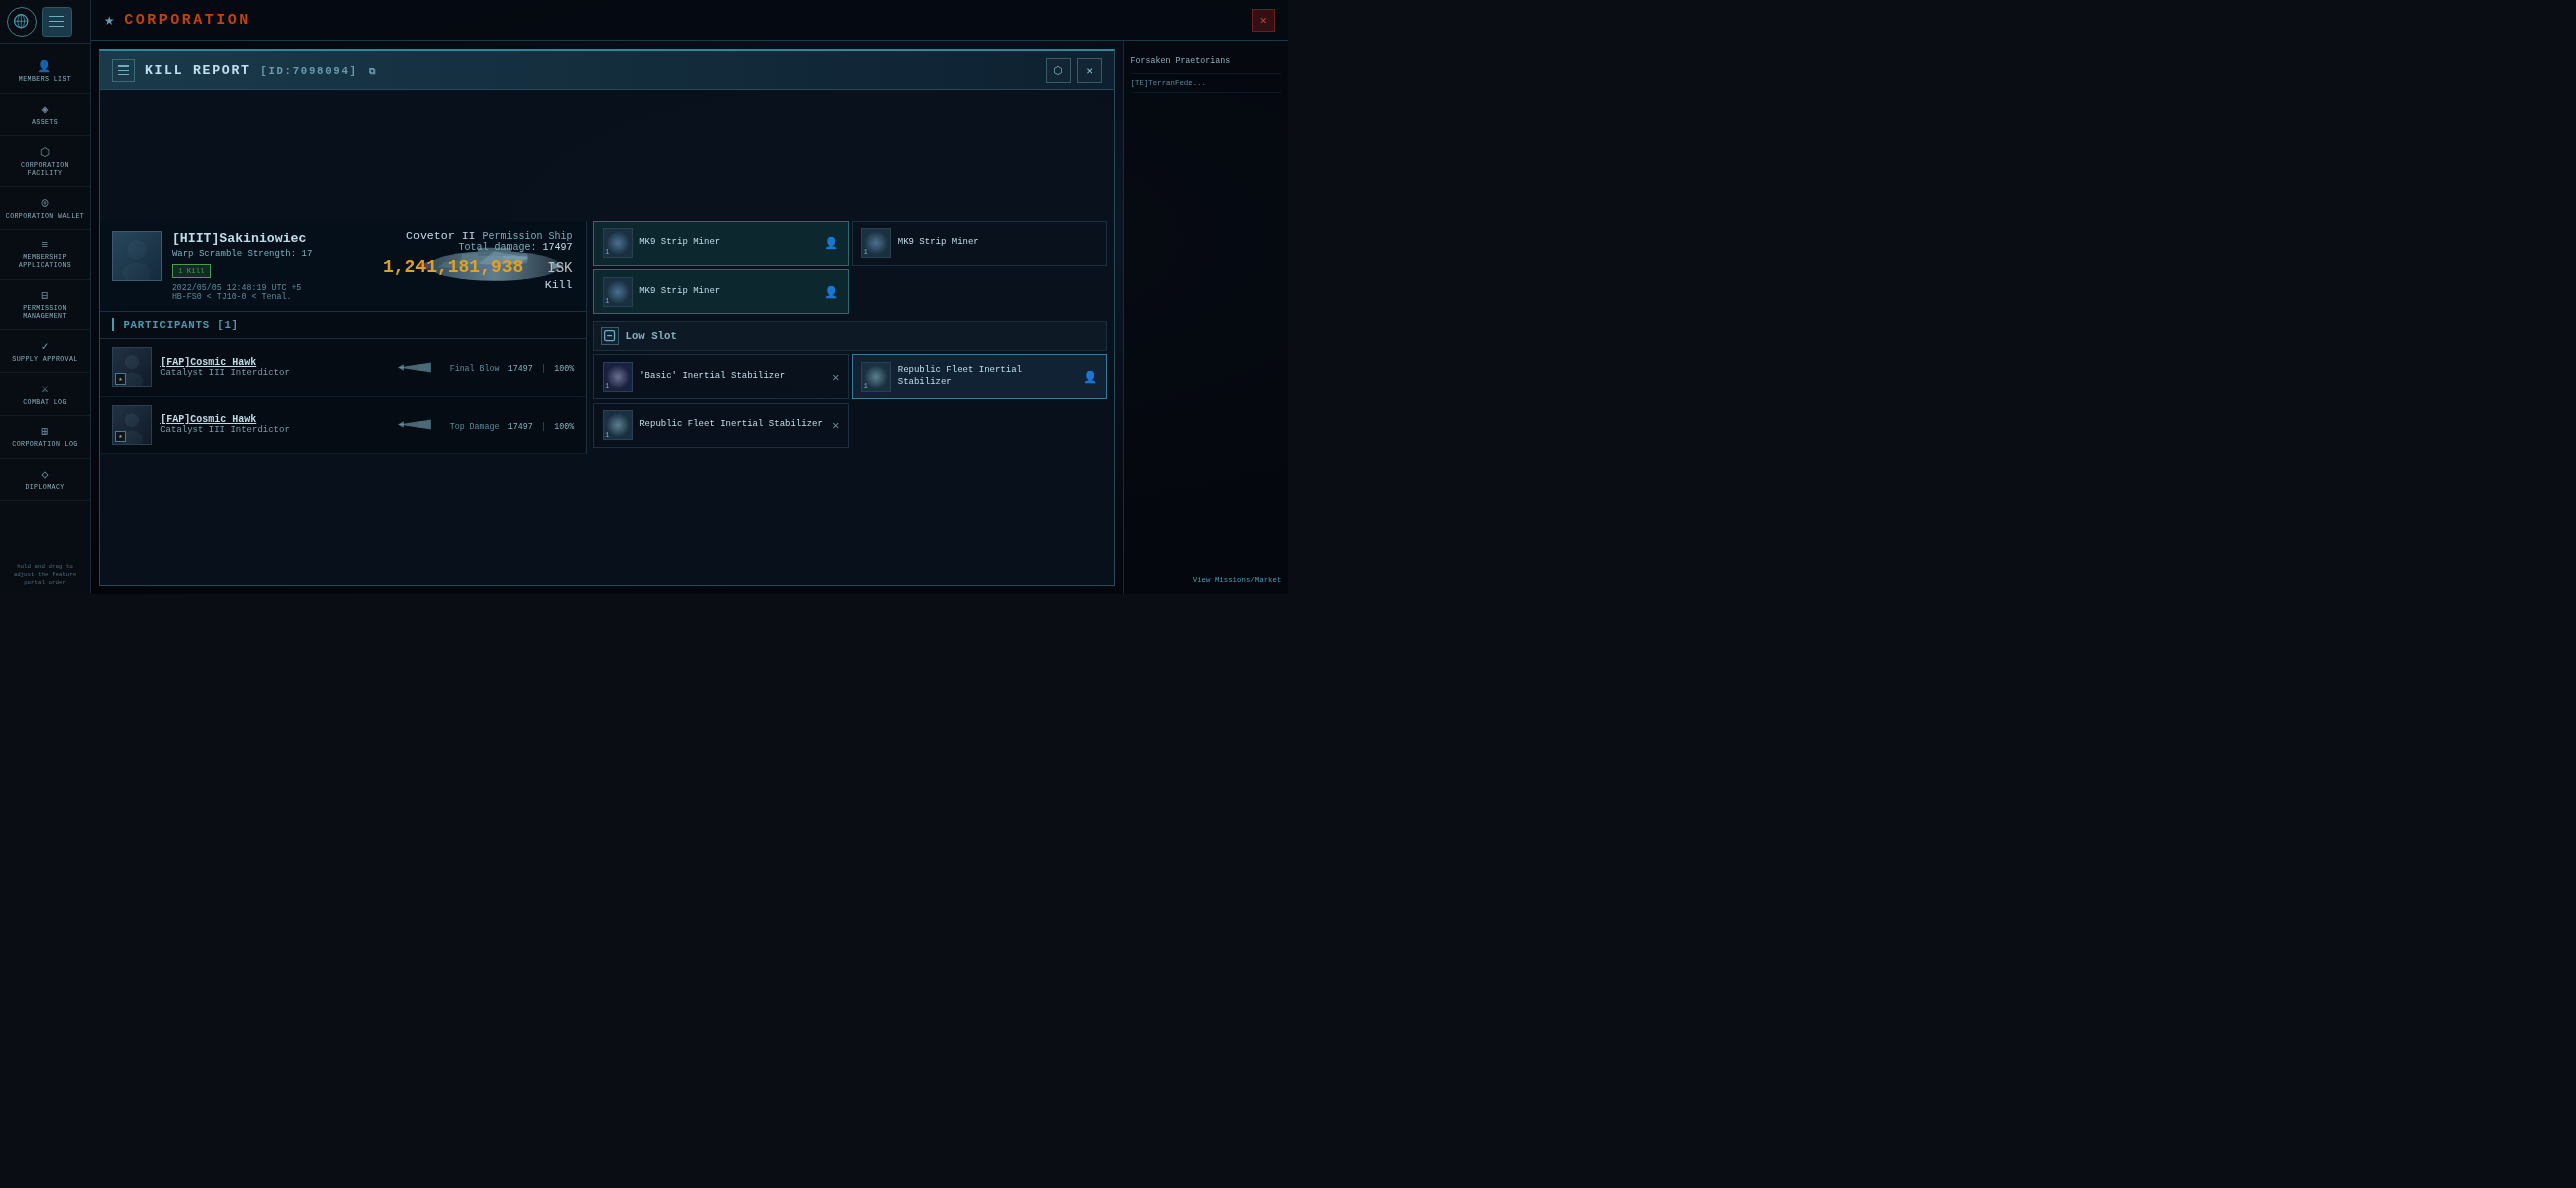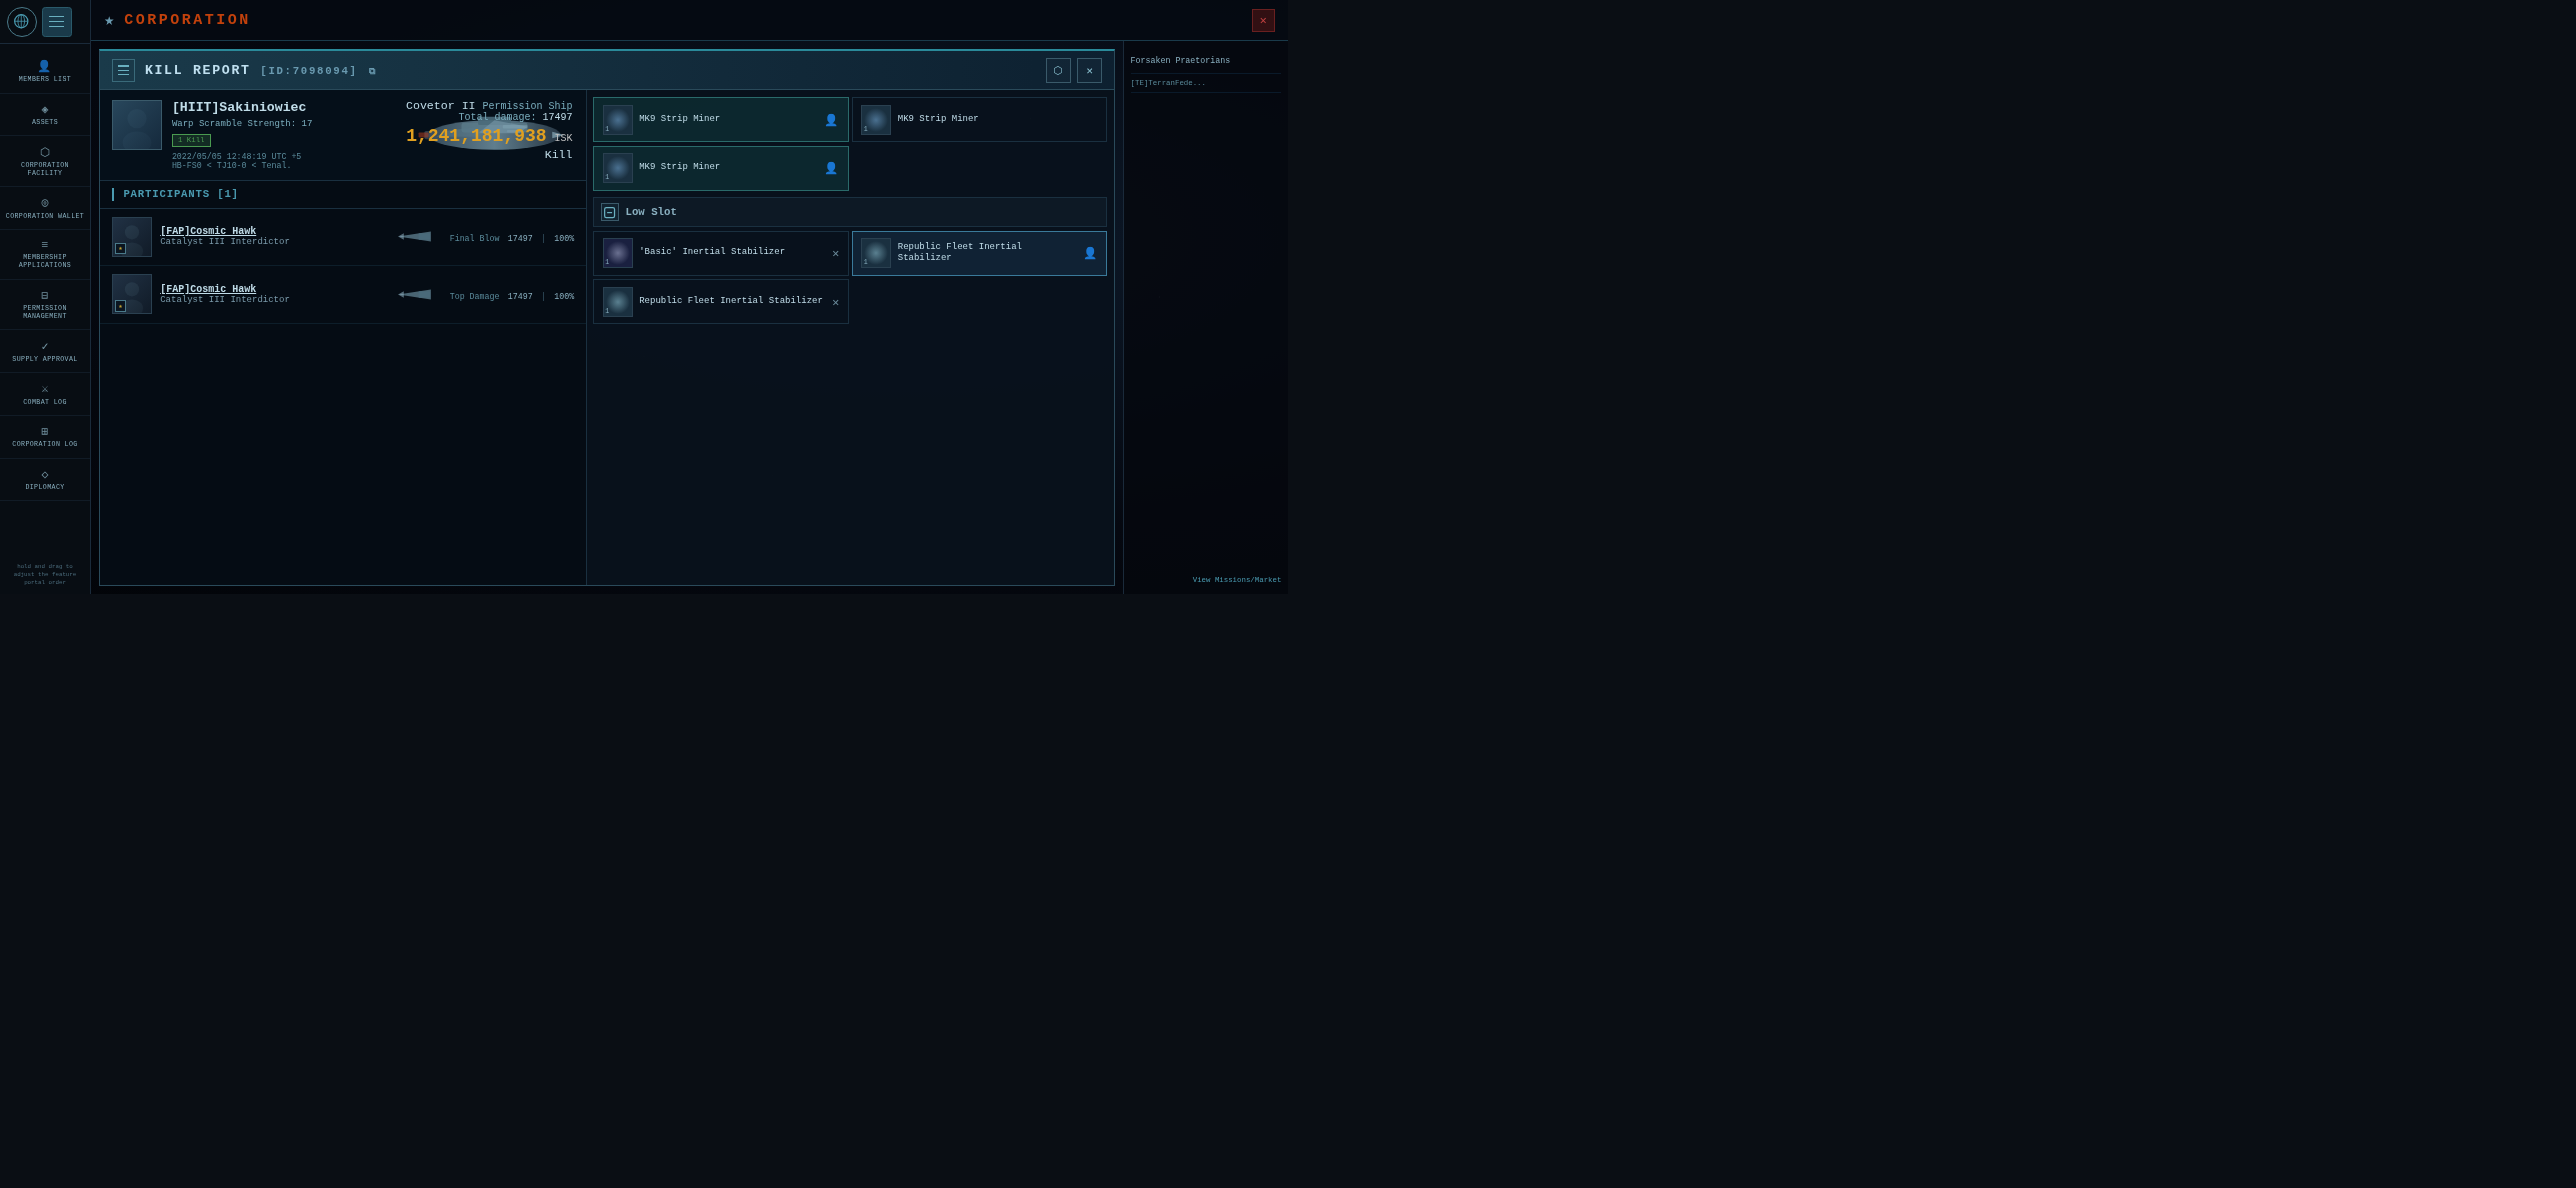--- a/index.html
+++ b/index.html
@@ -299,20 +299,21 @@
       justify-content: center;
       cursor: pointer;
       font-size: 10.7px;
     }
 
     
     .content-area {
       display: flex;
       flex: 1;
       overflow: hidden;
+      align-items: center;
     }
 
     
     .left-section {
       width: 48%;
       border-right: 0.8px solid #1a3040;
       display: flex;
       flex-direction: column;
     }
 
@@ -788,21 +789,21 @@
             <div style="font-size:11.6px; color:#c0dce8;">
               <span>Covetor II</span>
               <span style="color:#7aacbc; font-size:10px;">Permission Ship</span>
             </div>
             <div style="font-size:10px; color:#7aacbc;">
               <span>Total damage:</span>
               <span style="color:#c0dce8;">17497</span>
             </div>
             <div style="margin-top:3.3px;">
               <span style="font-size:18px; color:#e0a020; font-weight:bold;">1,241,181,938</span>
-              <span style="font-size:10px; color:#c0c0c0; margin-left:0;">ISK</span>
+              <span style="font-size:14px; color:#c0c0c0; margin-left:16px;">ISK</span>
             </div>
             <div style="font-size:11.6px; color:#c0dce8; margin-top:1.7px;">Kill</div>
           </div>
         </div>
 
         <div class="participants-section">
           <div class="section-header">
             <div class="section-title-bar"></div>
             <div class="section-title">Participants [1]</div>
           </div>

